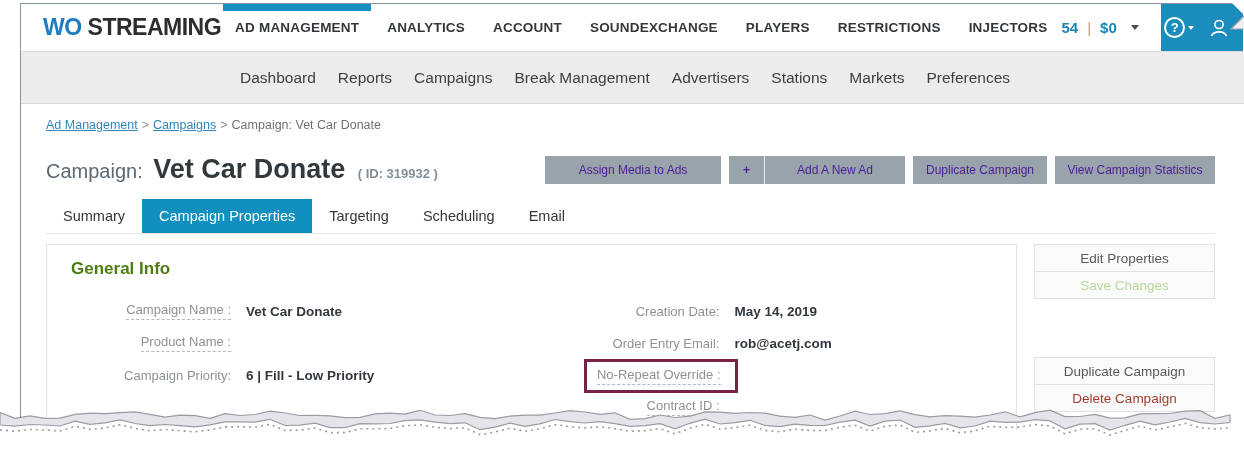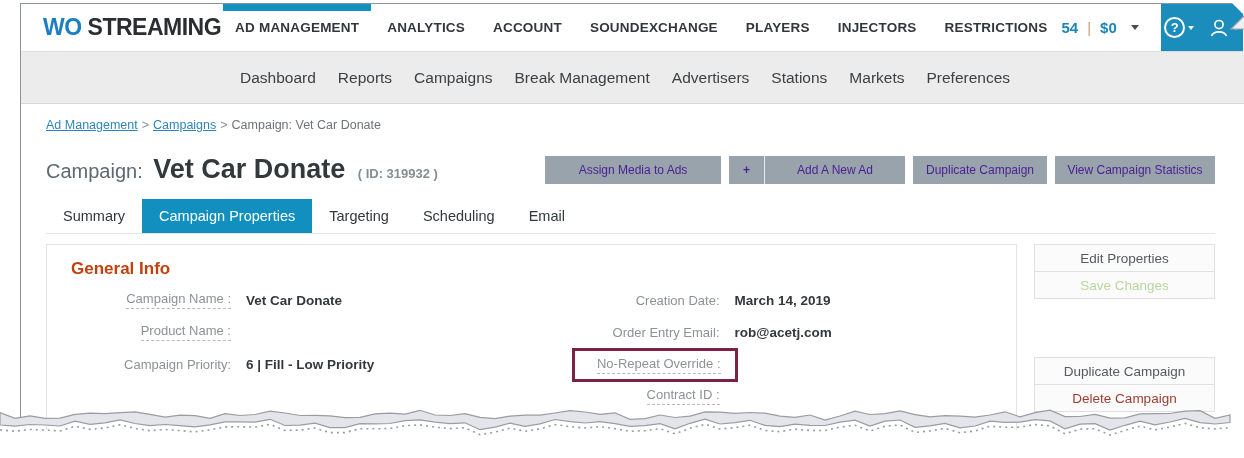--- a/index.html
+++ b/index.html
@@ -80,30 +80,30 @@
   .gbtn.stats { width:160px; }
 
   .tabs { display:flex; margin-top:14px; border-bottom:1px solid #e4e6e8; }
   .tab { padding:0 17px; height:34px; display:flex; align-items:center;
     font-size:14.5px; color:#33383d; cursor:pointer; white-space:nowrap; }
   .tab.active { background:#1190c0; color:#fff; }
 
   .main-row { display:flex; margin-top:10px; align-items:flex-start; }
   .card { flex:1; border:1px solid #e1e3e7; border-bottom:none; height:186px;
     padding:14px 24px 0 24px; overflow:hidden; background:#fff; }
-  .card h2 { font-size:17px; font-weight:700; color:#c2410c; margin-bottom:11px; }
+  .card h2 { font-size:17px; font-weight:700; color:#4d7c0f; margin-bottom:22px; }
   .fields { display:grid; grid-template-columns:1fr 1fr; column-gap:20px; }
   .col .frow { display:flex; align-items:center; height:20px; margin-bottom:12px; }
   .frow .flabel { width:160px; text-align:right; font-size:13px; color:#8d9297;
     padding-right:0; white-space:nowrap; flex:none; }
   .col.right .frow .flabel { width:178px; }
   .frow .fvalue { font-size:13.5px; font-weight:700; color:#33383d; margin-left:15px;
     white-space:nowrap; }
   .dashed { border-bottom:1px dashed #b9b9b9; padding-bottom:2px; display:inline-block; }
-  .hl-box { display:inline-block; border:3px solid #7a2148; padding:5px 14px 5px 22px;
+  .hl-box { display:inline-block; border:3px solid #7a2148; padding:5px 14px 5px 10px;
     margin:-9px -18px -9px 0; }
 
   .side-btns { width:181px; margin-left:17px; }
   .sbtn { height:28px; background:#fbfbfb; border:1px solid #e1e1e1; color:#555a5f;
     font-size:13.5px; display:flex; align-items:center; justify-content:center;
     cursor:pointer; }
   .sbtn + .sbtn { margin-top:-1px; }
   .sbtn.save { color:#b7d79b; }
   .sbtn.delete { color:#9f3c2c; }
   .side-gap { height:58px; }
@@ -129,22 +129,22 @@
     <div class="logo">
       <span class="wo">WO</span>
       <span class="rest">STREAMING</span>
     </div>
     <div class="mainmenu">
       <div class="item active">AD MANAGEMENT</div>
       <div class="item">ANALYTICS</div>
       <div class="item">ACCOUNT</div>
       <div class="item">SOUNDEXCHANGE</div>
       <div class="item">PLAYERS</div>
+      <div class="item">RESTRICTIONS</div>
       <div class="item">INJECTORS</div>
-      <div class="item">RESTRICTIONS</div>
     </div>
     <div class="nav-right">
       <div class="counter">
         <span class="num">54</span>
         <span class="pipe">|</span>
         <span class="num">$0</span>
         <span class="caret"></span>
       </div>
       <div class="icon-box">
         <span class="grp">
@@ -225,21 +225,21 @@
             </div>
             <div class="frow">
               
               
             </div>
           </div>
 
           <div class="col right">
             <div class="frow">
               <span class="flabel">Creation Date:</span>
-              <span class="fvalue">March 14, 2019</span>
+              <span class="fvalue">May 14, 2019</span>
             </div>
             <div class="frow">
               <span class="flabel">Order Entry Email:</span>
               <span class="fvalue">rob@acetj.com</span>
             </div>
             <div class="frow">
               <span class="flabel"><span class="hl-box"><span class="dashed">No-Repeat Override :</span></span></span>
               <span class="fvalue"></span>
             </div>
             <div class="frow">

